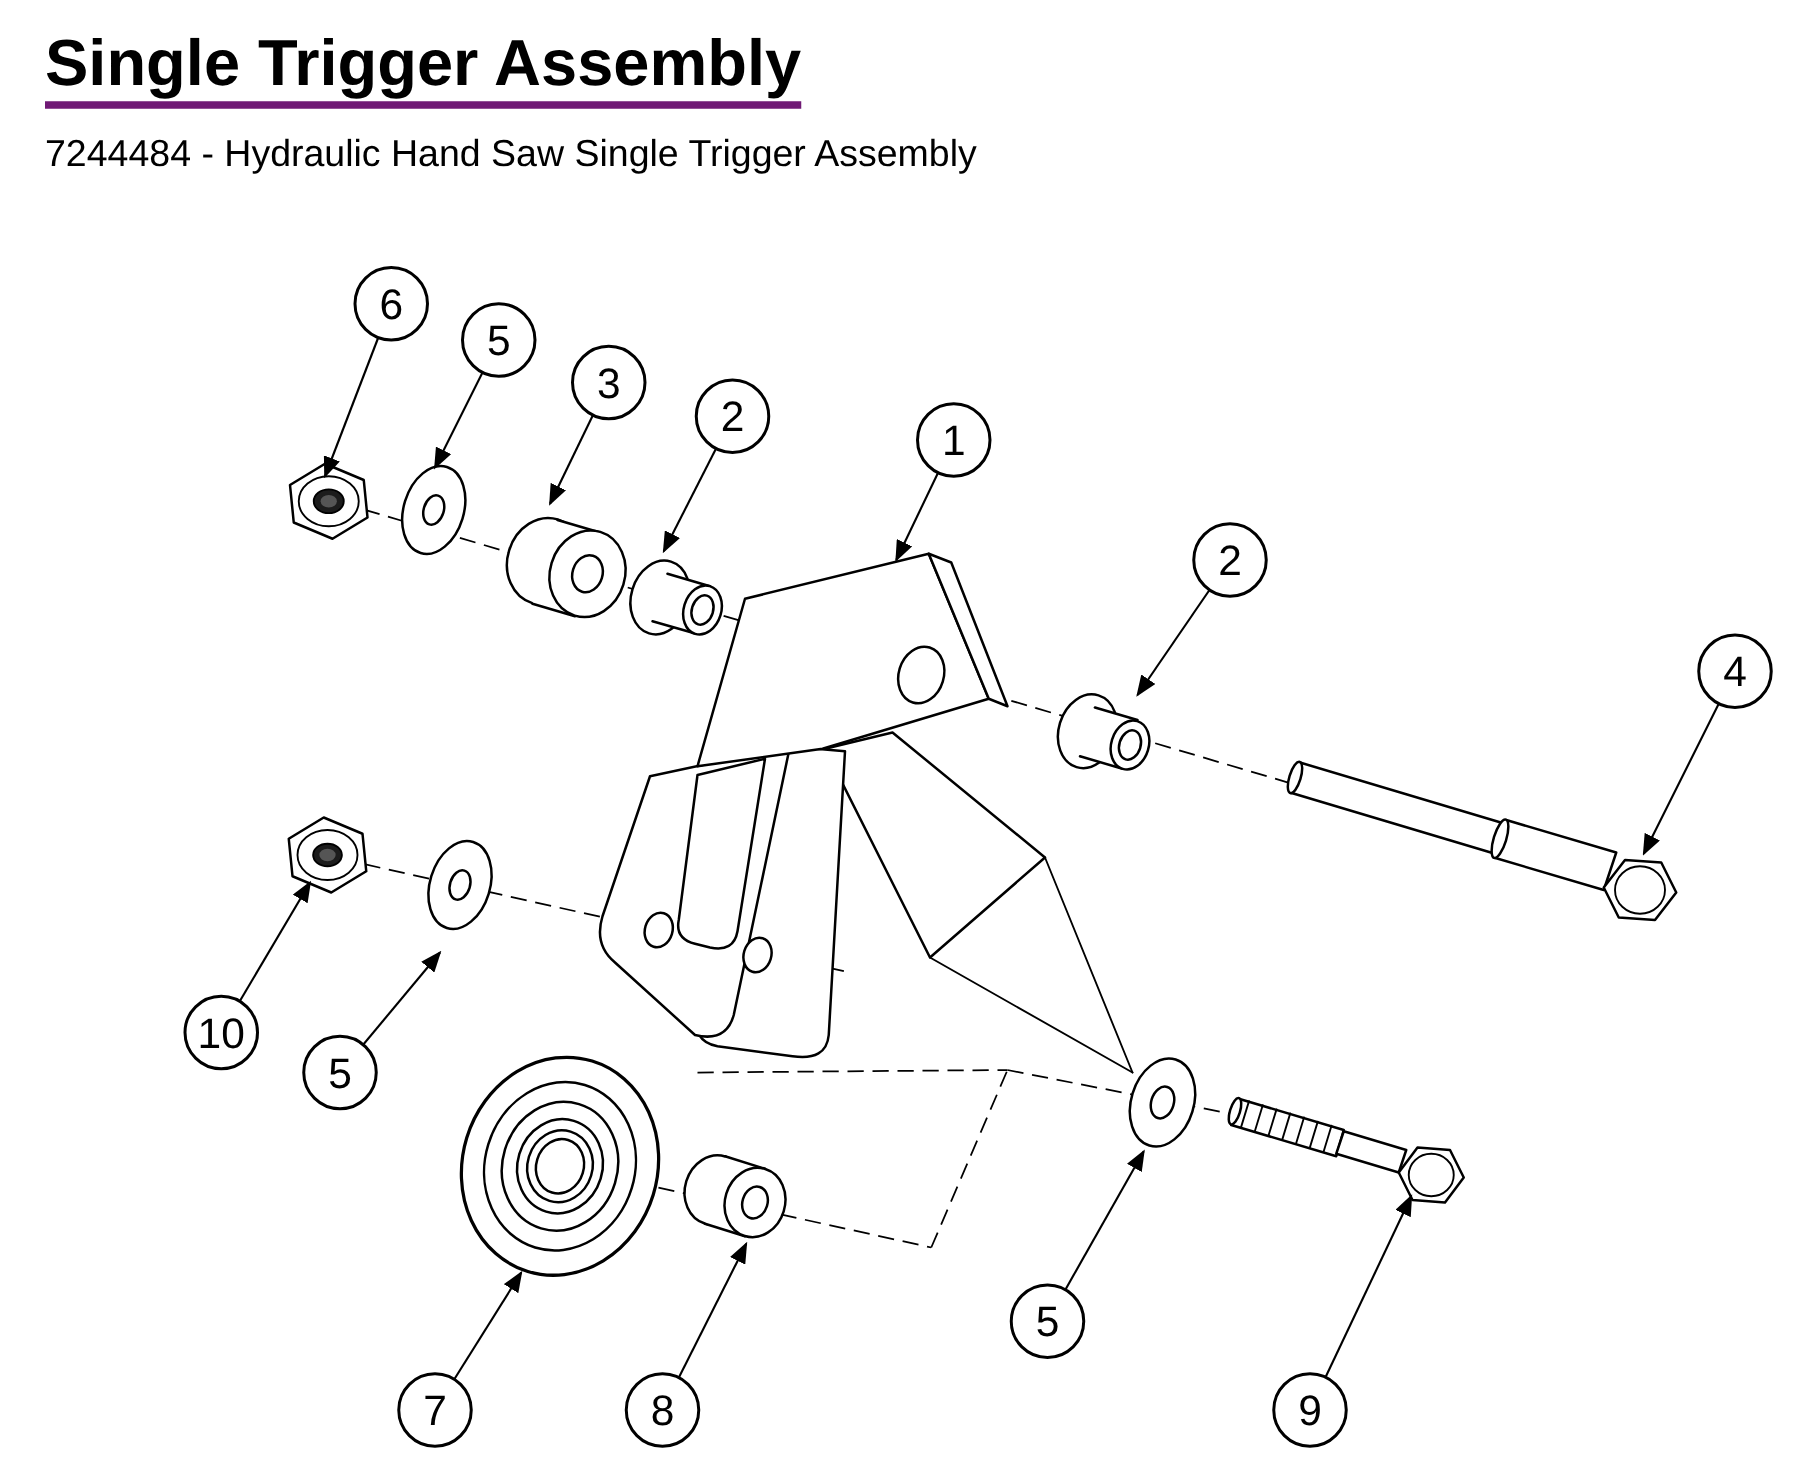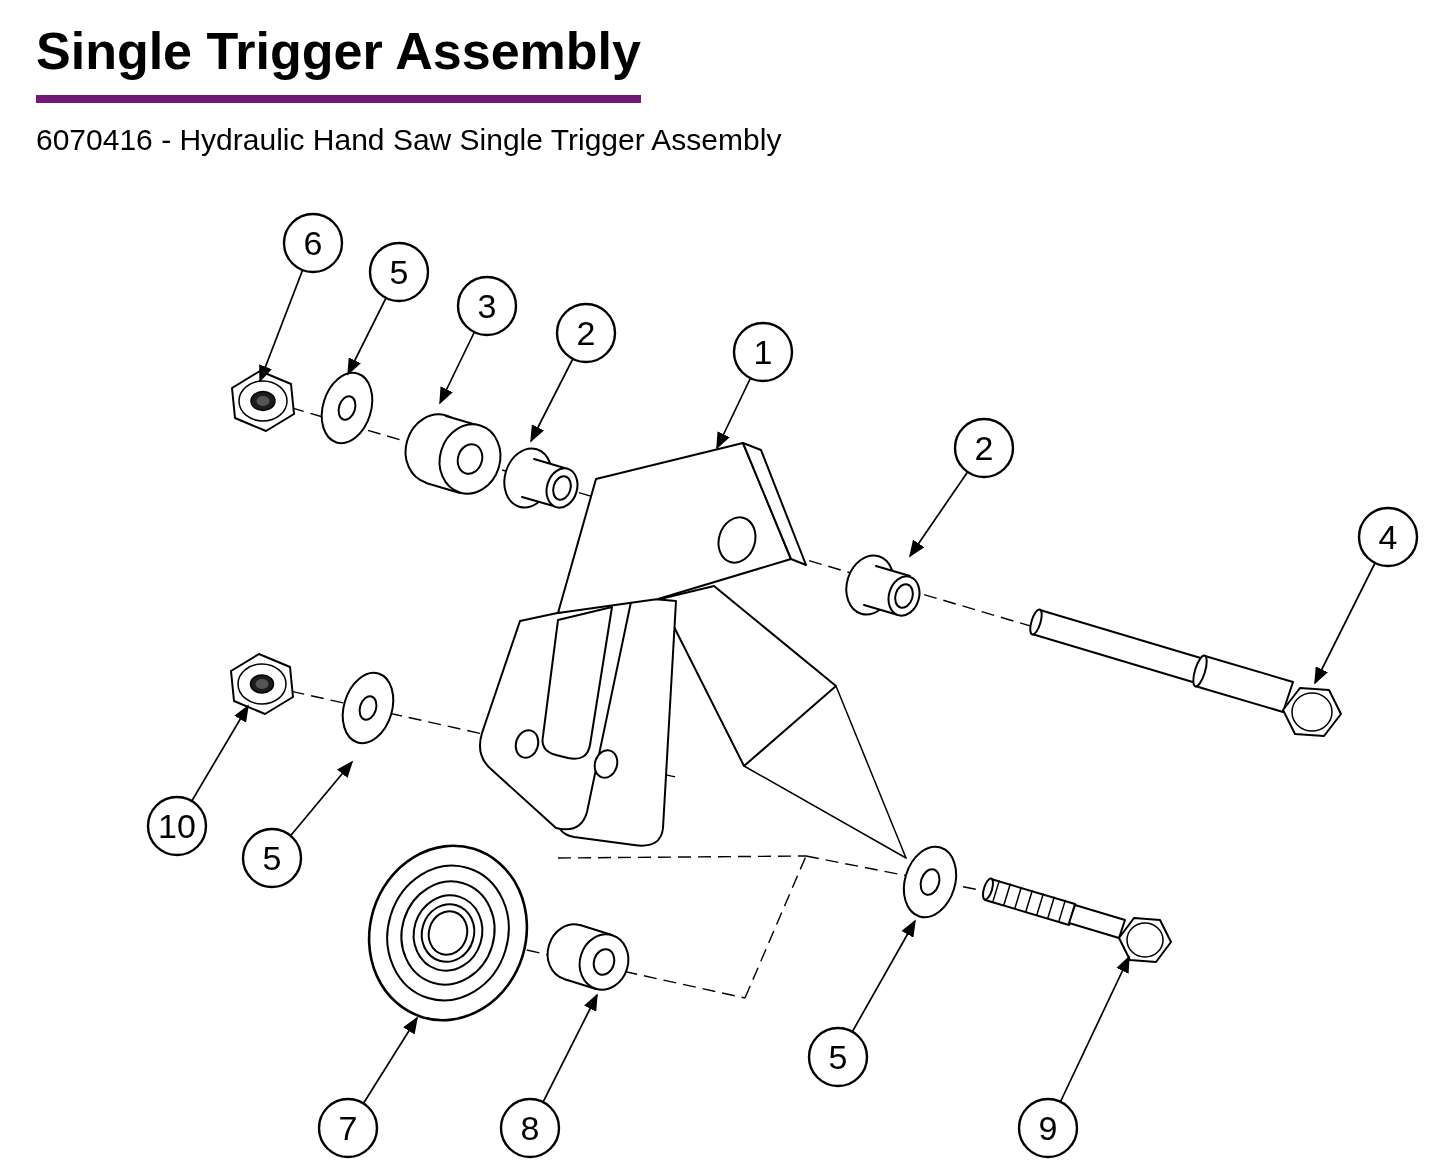--- a/index.html
+++ b/index.html
@@ -3,42 +3,42 @@
 <meta charset="utf-8">
 <style>
   html,body{margin:0;padding:0;}
   body{
     width:1445px;height:1167px;background:#ffffff;position:relative;
     font-family:"Liberation Sans",sans-serif;color:#000;overflow:hidden;
   }
   .header{position:absolute;left:36px;top:24px;z-index:2;}
   .page-title{
     font-size:52px;font-weight:bold;margin:0;display:inline-block;
-    border-bottom:8px solid #701a75;padding-bottom:16px;line-height:1.05;
+    border-bottom:6px solid #701a75;padding-bottom:2px;line-height:1.05;
   }
   .subtitle{font-size:30px;font-weight:400;margin:20px 0 0 0;}
   svg.diagram{position:absolute;left:0;top:0;}
   .part{fill:#ffffff;stroke:#000;stroke-width:2;stroke-linejoin:round;}
   .part-heavy{fill:#ffffff;stroke:#000;stroke-width:2.6;stroke-linejoin:round;}
   .fillonly{fill:#ffffff;stroke:none;}
   .edge{fill:none;stroke:#000;stroke-width:2;stroke-linecap:round;}
   .thin{stroke-width:1.5;}
   .centerline{stroke:#000;stroke-width:1.4;stroke-dasharray:13 7;fill:none;}
   .leader{stroke:#000;stroke-width:1.7;}
   .balloon{fill:#ffffff;stroke:#000;stroke-width:2.4;}
   .balloon-num{font-family:"Liberation Sans",sans-serif;font-size:34px;text-anchor:middle;fill:#000;}
   .dark-hole{fill:#1c1c1c;stroke:#000;stroke-width:1.5;}
   .thread-inner{fill:#555;stroke:none;}
 </style>
 </head>
 <body>
 
 <div class="header">
   <h1 class="page-title">Single Trigger Assembly</h1>
-  <p class="subtitle">6070416 - Hydraulic Hand Saw Single Trigger Assembly</p>
+  <p class="subtitle">7244484 - Hydraulic Hand Saw Single Trigger Assembly</p>
 </div>
 
 <svg class="diagram" width="1445" height="1167" viewBox="0 0 1445 1167" xmlns="http://www.w3.org/2000/svg">
   <defs>
     <marker id="arrow" markerWidth="10" markerHeight="8" refX="9" refY="4" orient="auto" markerUnits="strokeWidth">
       <path d="M0,0 L10,4 L0,8 Z" fill="#000"></path>
     </marker>
   </defs>
 
   <g>

